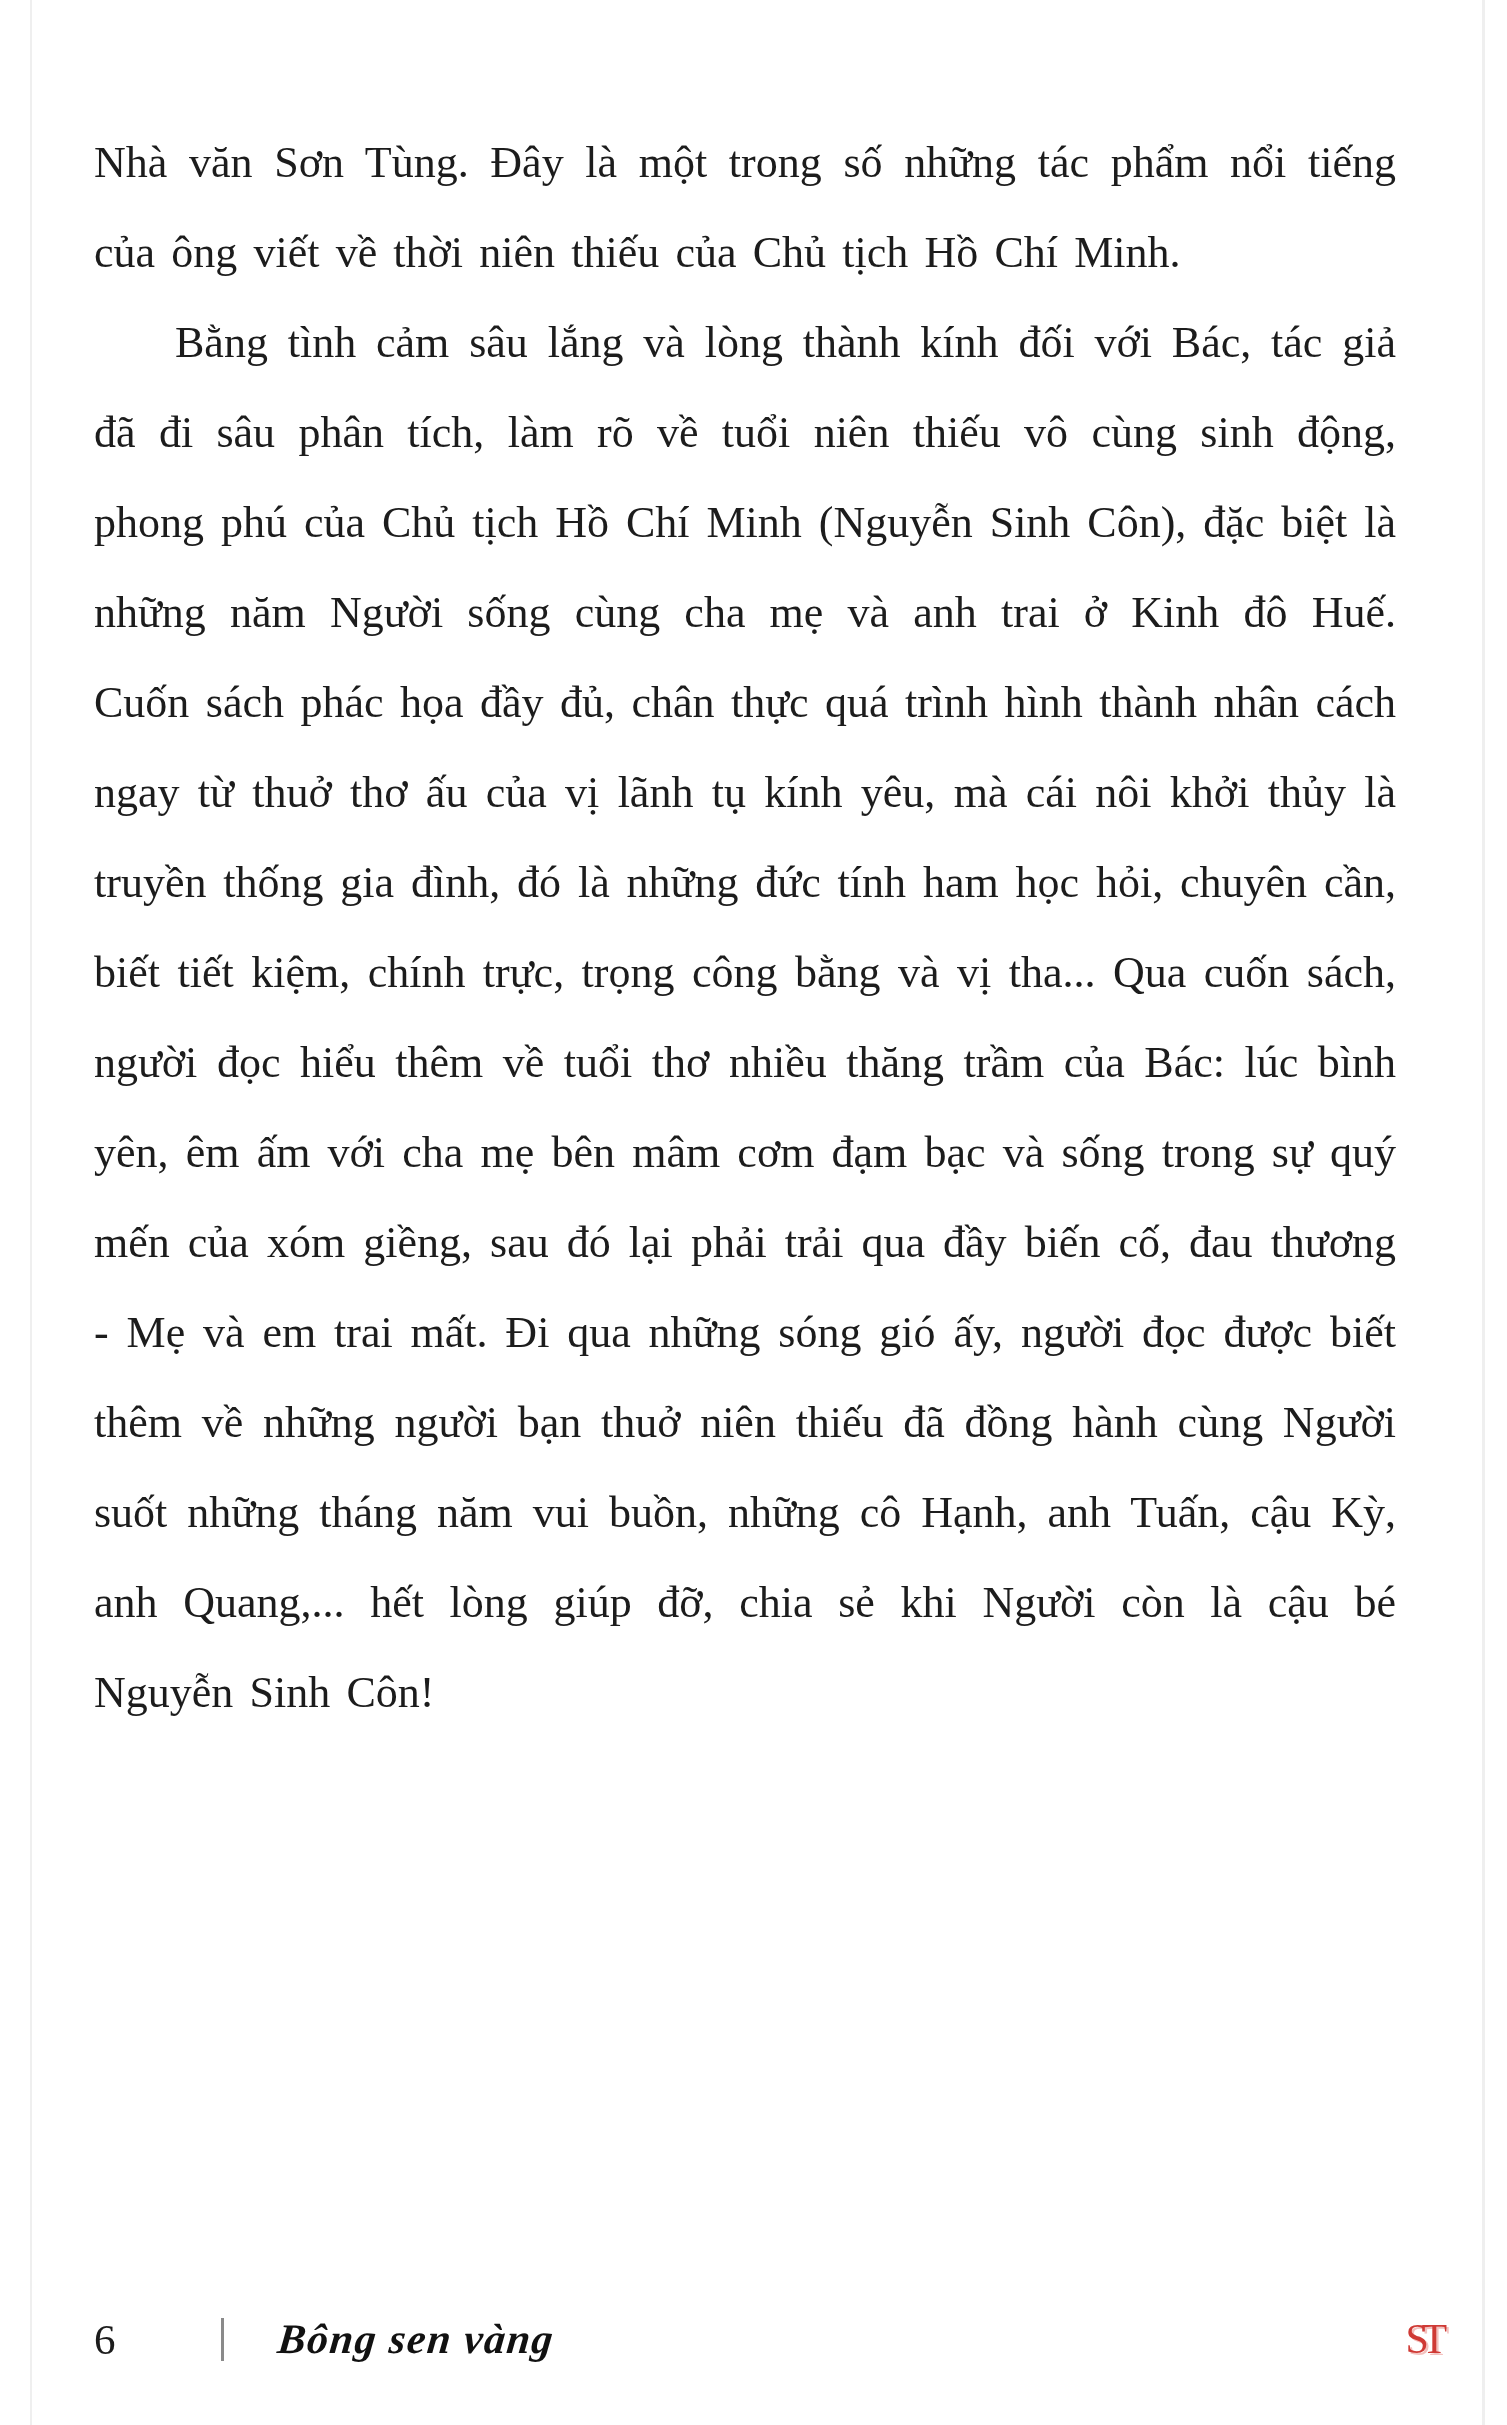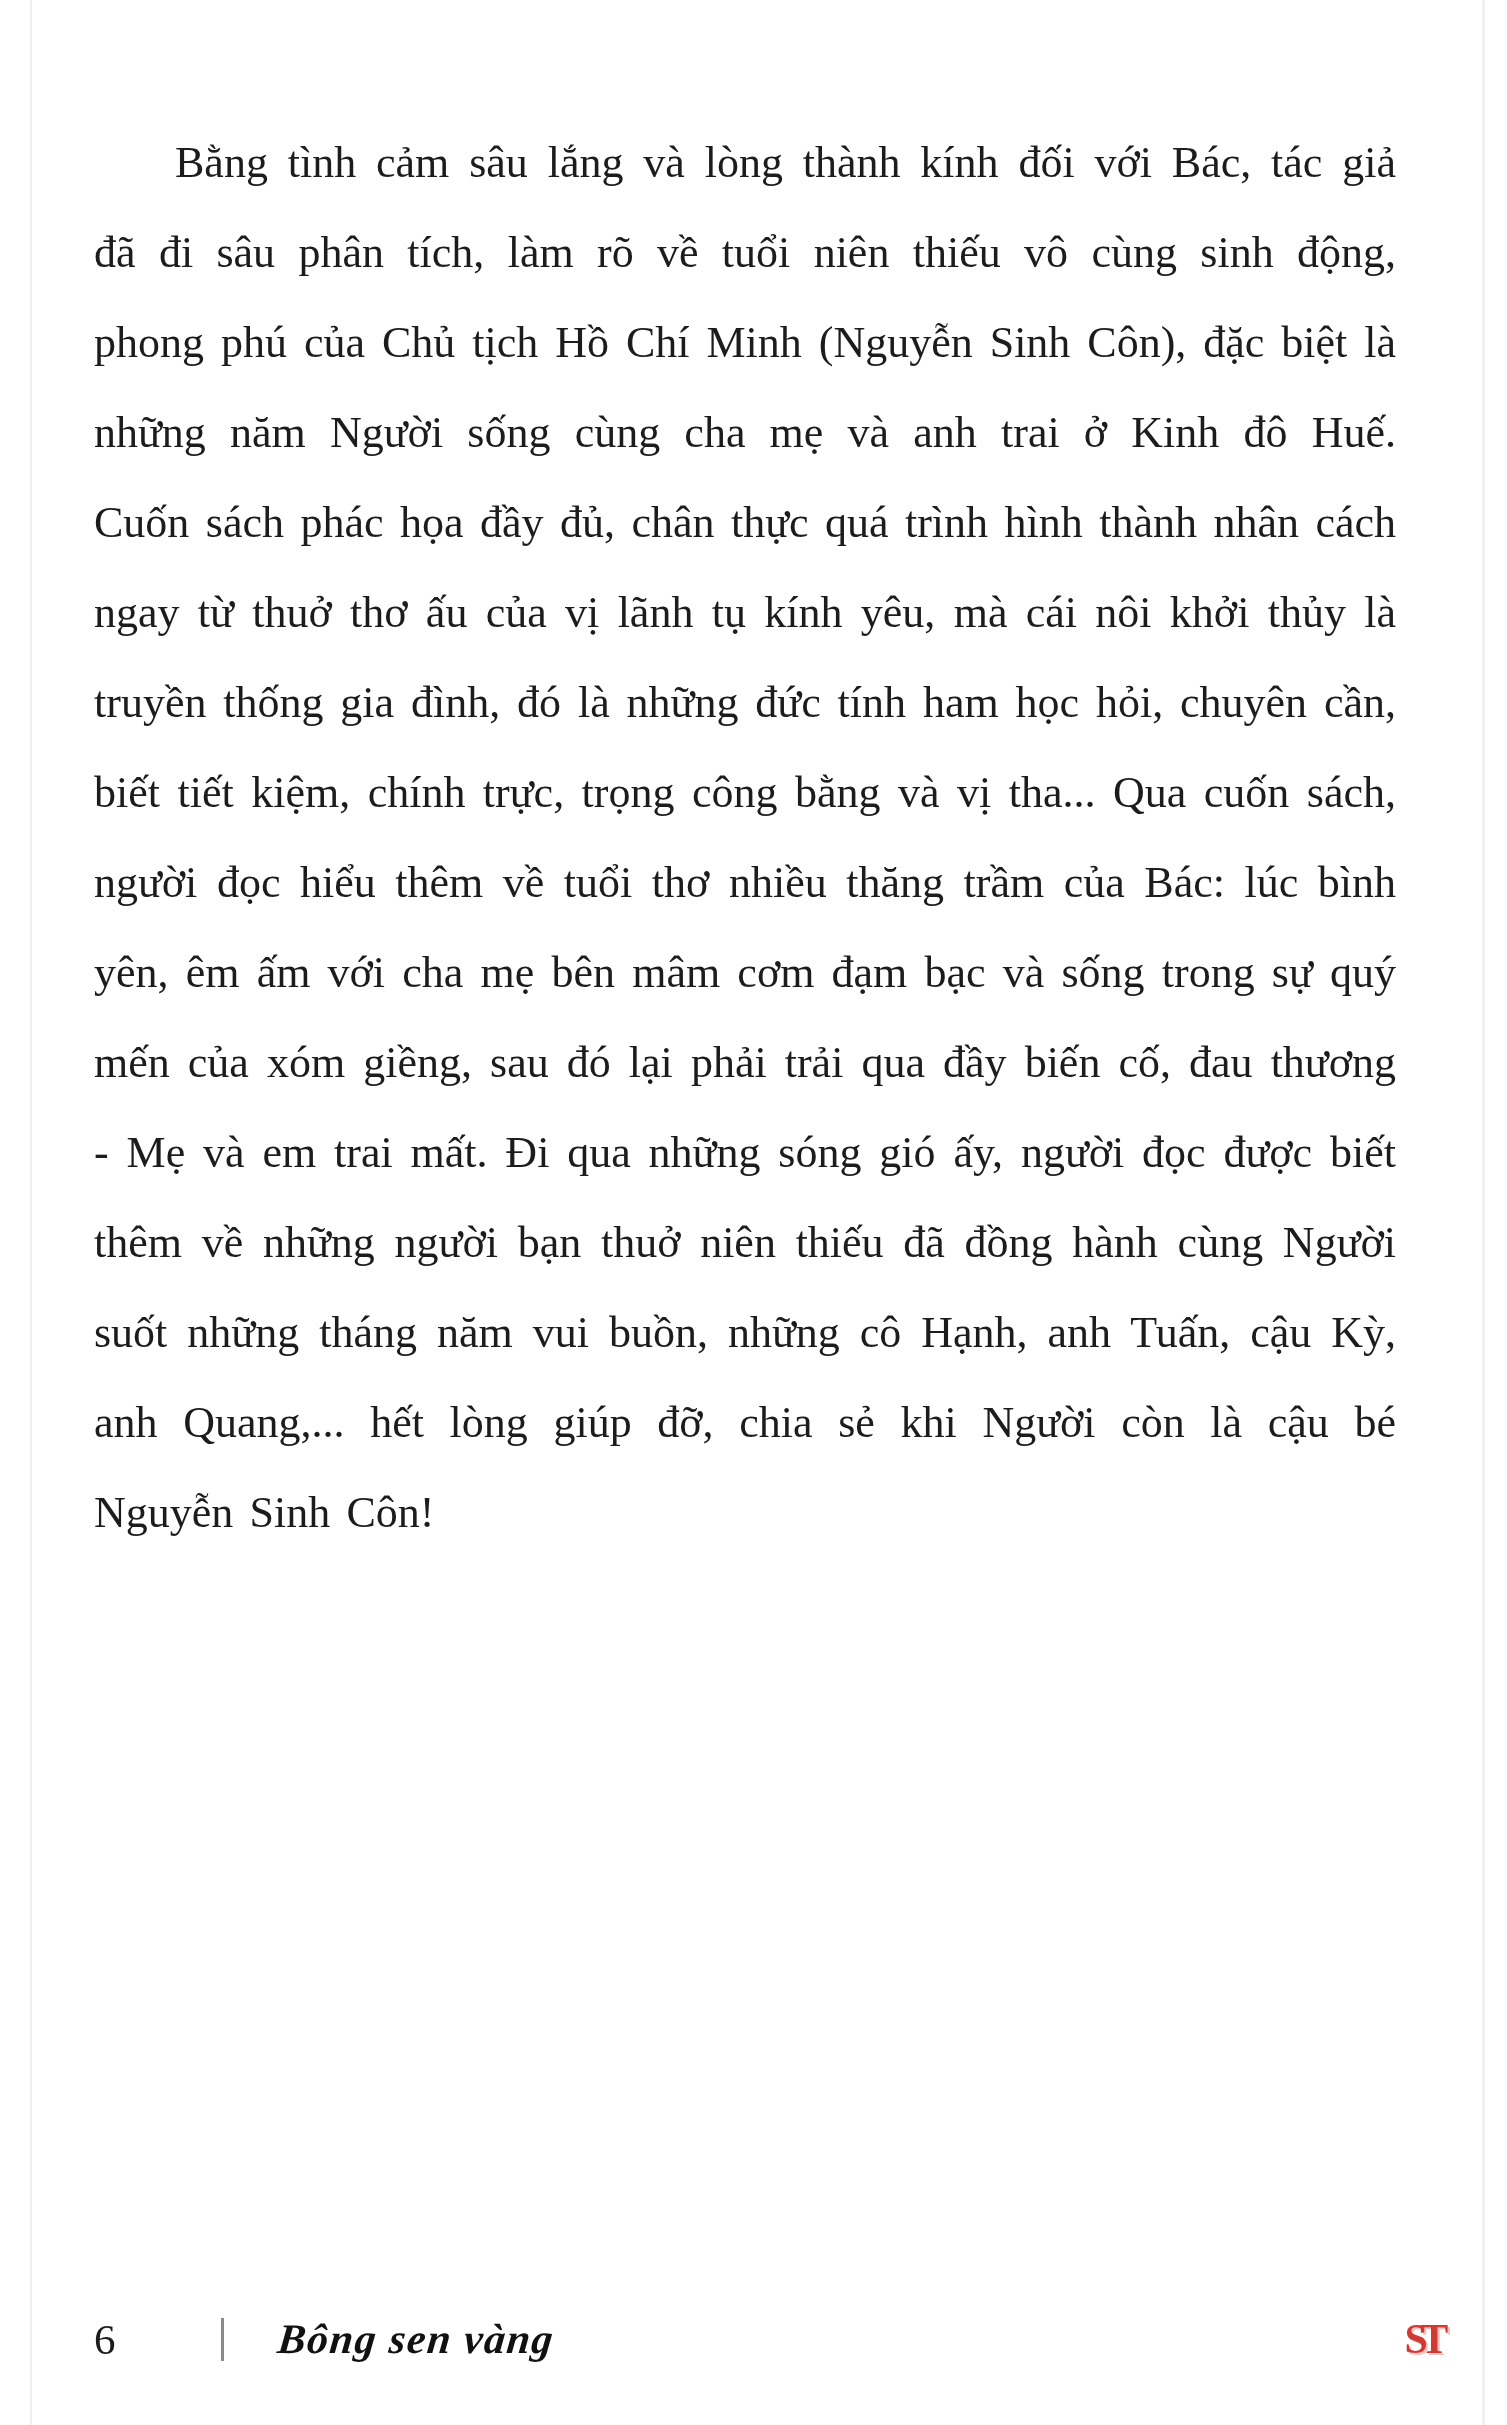--- a/index.html
+++ b/index.html
@@ -78,36 +78,37 @@
   .publisher-logo {
     width: 52px;
     height: 63px;
     display: flex;
     align-items: center;
     justify-content: center;
     margin-right: 13.4px;
   }
   .publisher-logo span {
     font-family: "Liberation Serif", "DejaVu Serif", serif;
-    font-weight: bold;
+    font-weight: normal;
     font-size: 42px;
     letter-spacing: -7.5px;
     color: #cf3a35;
     text-shadow: 2.2px 2.2px 0 #f3c1be;
   }
 </style>
 </head>
 <body>
 
 <div class="page">
 
   <div class="scan-edge left"></div>
   <div class="scan-edge right"></div>
 
   <main class="text-block">
+    <p class="para">Nhà văn Sơn Tùng. Đây là một trong số những tác phẩm nổi tiếng của ông viết về thời niên thiếu của Chủ tịch Hồ Chí Minh.</p>
     <p class="para indented">Bằng tình cảm sâu lắng và lòng thành kính đối với Bác, tác giả đã đi sâu phân tích, làm rõ về tuổi niên thiếu vô cùng sinh động, phong phú của Chủ tịch Hồ Chí Minh (Nguyễn Sinh Côn), đặc biệt là những năm Người sống cùng cha mẹ và anh trai ở Kinh đô Huế. Cuốn sách phác họa đầy đủ, chân thực quá trình hình thành nhân cách ngay từ thuở thơ ấu của vị lãnh tụ kính yêu, mà cái nôi khởi thủy là truyền thống gia đình, đó là những đức tính ham học hỏi, chuyên cần, biết tiết kiệm, chính trực, trọng công bằng và vị tha... Qua cuốn sách, người đọc hiểu thêm về tuổi thơ nhiều thăng trầm của Bác: lúc bình yên, êm ấm với cha mẹ bên mâm cơm đạm bạc và sống trong sự quý mến của xóm giềng, sau đó lại phải trải qua đầy biến cố, đau thương - Mẹ và em trai mất. Đi qua những sóng gió ấy, người đọc được biết thêm về những người bạn thuở niên thiếu đã đồng hành cùng Người suốt những tháng năm vui buồn, những cô Hạnh, anh Tuấn, cậu Kỳ, anh Quang,... hết lòng giúp đỡ, chia sẻ khi Người còn là cậu bé Nguyễn Sinh Côn!</p>
   </main>
 
   <footer class="footer">
     <div class="footer-left">
       <span class="page-number">6</span>
       <span class="footer-divider"></span>
       <span class="book-title">Bông sen vàng</span>
     </div>
     <div class="publisher-logo">

